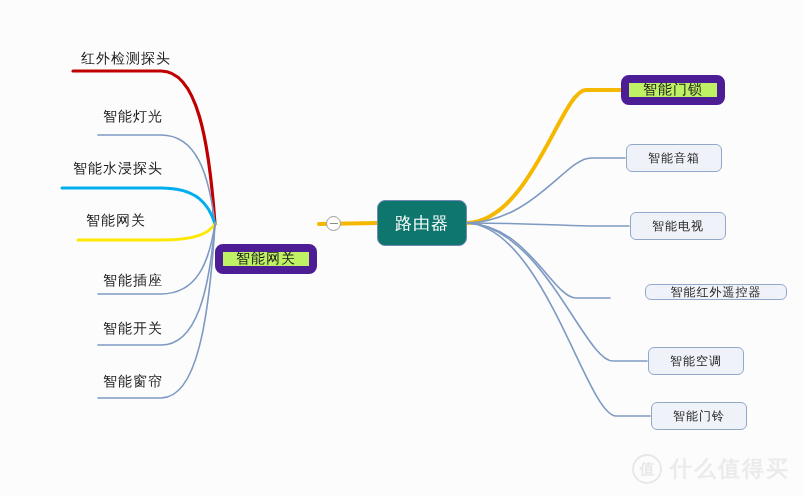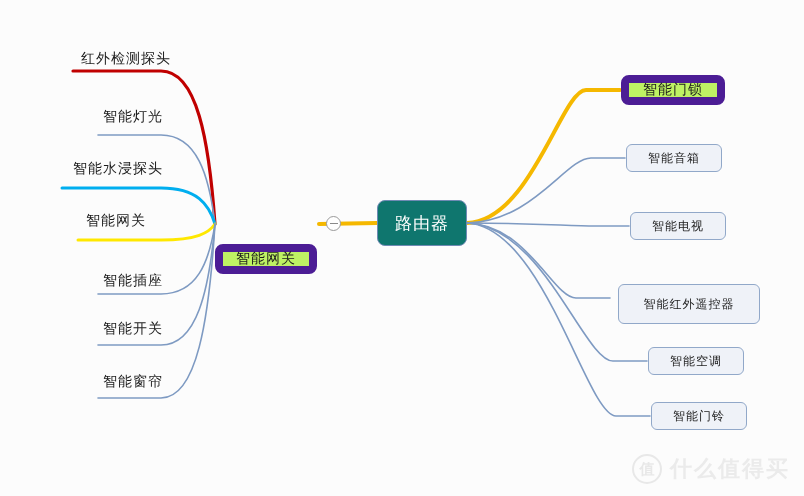--- a/index.html
+++ b/index.html
@@ -181,21 +181,21 @@
   <div id="right-nodes">
       <div class="node node-gold" style="left: 621px; top: 75px; width: 104px; height: 30px;">
         <span>智能门锁</span>
       </div>
       <div class="node node-plain" style="left: 626px; top: 144px; width: 96px; height: 28px;">
         <span>智能音箱</span>
       </div>
       <div class="node node-plain" style="left: 630px; top: 212px; width: 96px; height: 28px;">
         <span>智能电视</span>
       </div>
-      <div class="node node-plain" style="left: 618px; top: 284px; width: 142px; height: 40px;">
+      <div class="node node-plain" style="left: 645px; top: 284px; width: 142px; height: 16px;">
         <span>智能红外遥控器</span>
       </div>
       <div class="node node-plain" style="left: 648px; top: 347px; width: 96px; height: 28px;">
         <span>智能空调</span>
       </div>
       <div class="node node-plain" style="left: 651px; top: 402px; width: 96px; height: 28px;">
         <span>智能门铃</span>
       </div>
     </div>
 

